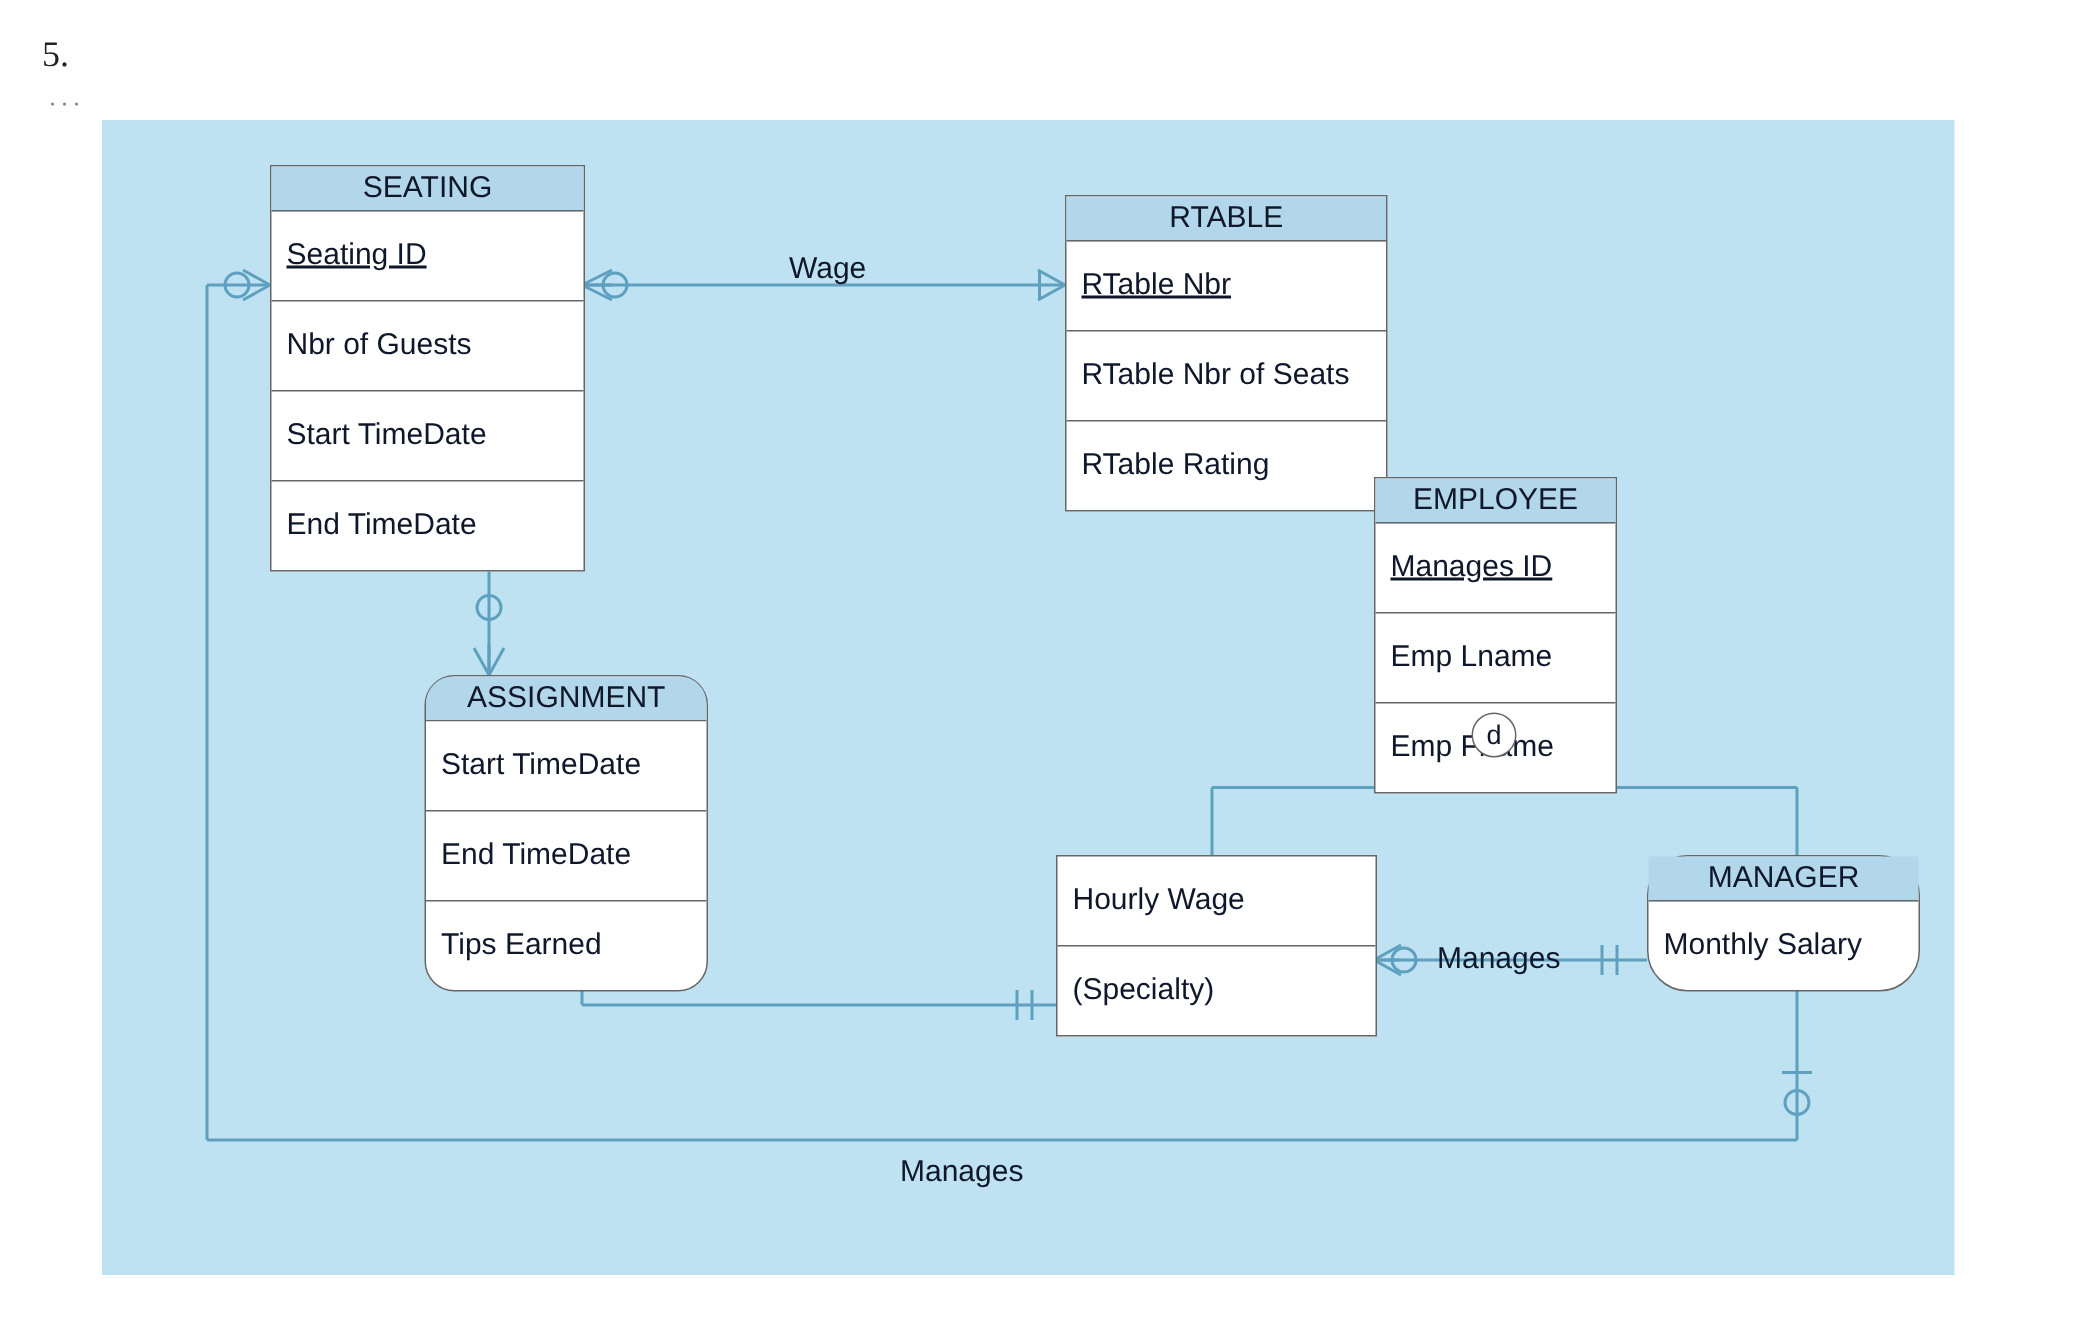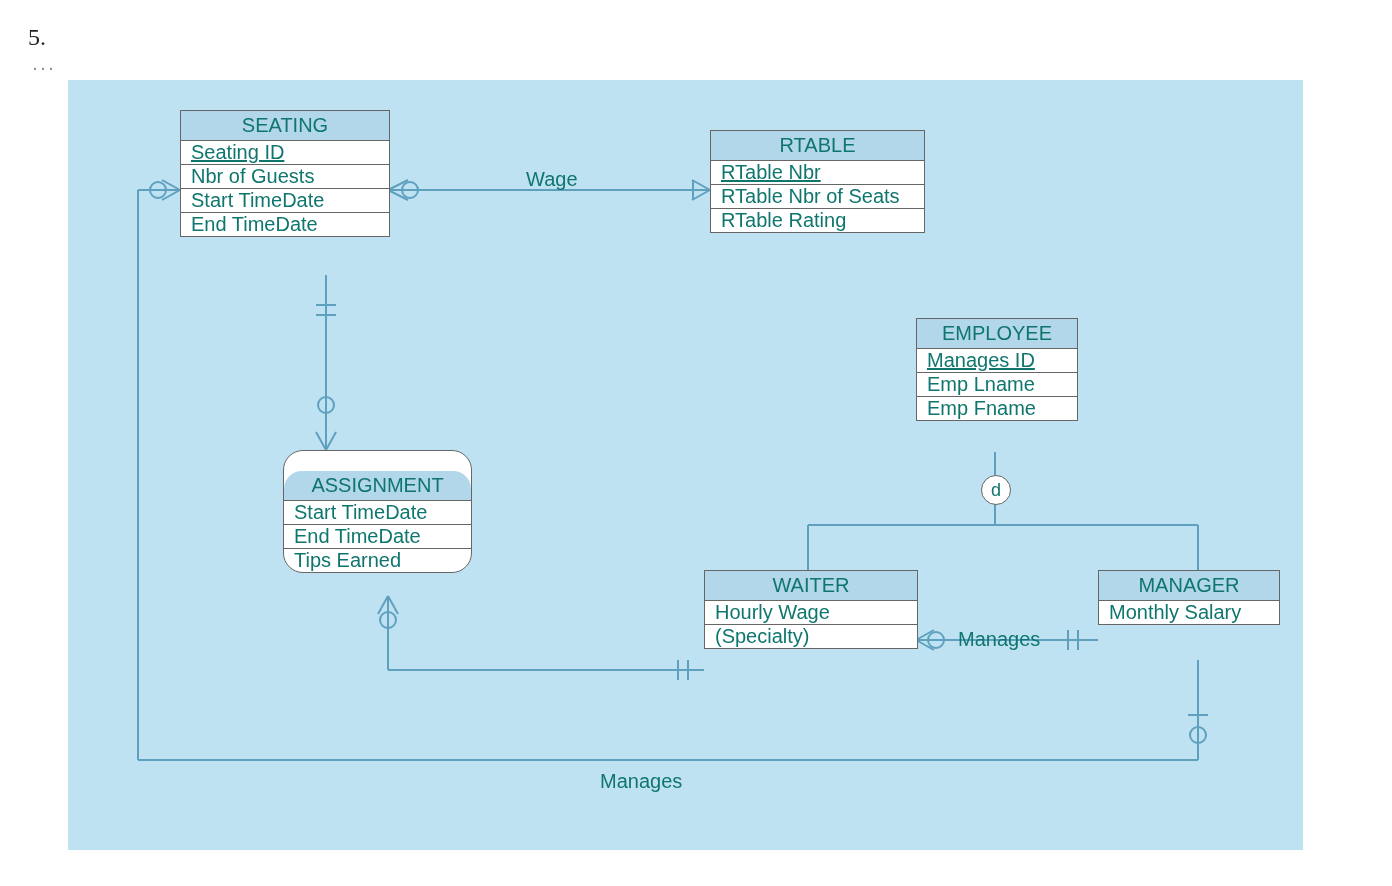--- a/index.html
+++ b/index.html
@@ -1,27 +1,27 @@
 <!DOCTYPE html>
 <html><head>
   <meta charset="utf-8">
   <style>
     body { margin:0; font-family:Georgia,serif; background:#fff; }
     .page { padding:24px 28px; }
     .question { font-size:24px; color:#222; display:flex; gap:16px; margin-bottom:18px; }
     .qnum { min-width:20px; }
     .dots { font-size:18px; color:#888; letter-spacing:2px; padding-left:4px; margin-top:-10px; }
-    .diagram-frame { background:#bfe2f3; width:1235px; height:770px; margin-left:40px; position:relative; font-family:Arial,Helvetica,sans-serif; font-size:20px; color:#0f766e; }
+    .diagram-frame { background:#bfe2f3; width:1235px; height:770px; margin-left:40px; position:relative; font-family:Arial,Helvetica,sans-serif; font-size:20px; color:#0f172a; }
     .entity { position:absolute; background:#fff; border:1.5px solid #666; }
     .entity .title { background:#b2d6ea; border-bottom:1.5px solid #666; text-align:center; padding:3px 10px; font-weight:400; }
-    .entity .attr { padding:0 10px; border-bottom:1.5px solid #666; }
+    .entity .attr { padding:18px 10px; border-bottom:1.5px solid #666; }
     .entity .attr:last-child { border-bottom:none; }
     .pk { text-decoration:underline; }
     .rounded { border-radius:20px; }
-    .rounded .title { border-top-left-radius:18px; border-top-right-radius:18px;margin-top:20px; }
+    .rounded .title { border-top-left-radius:18px; border-top-right-radius:18px; }
     .rel-label { position:absolute; }
     svg.lines { position:absolute; top:0; left:0; width:100%; height:100%; pointer-events:none; }
     svg.lines line { stroke:#5fa0bf; stroke-width:2; }
     .crow { stroke:#5fa0bf; stroke-width:2; fill:none; }
     .dcircle { position:absolute; width:28px; height:28px; border:1.5px solid #666; border-radius:50%; background:#fff; display:flex; align-items:center; justify-content:center; font-size:18px; }
   </style>
 </head>
 <body>
 
 <div class="page">
@@ -99,26 +99,25 @@
     </div>
 
     <div class="entity rounded" style="left:215px; top:370px; width:187px;">
       <div class="title">ASSIGNMENT</div>
       <div class="attr">Start TimeDate</div>
       <div class="attr">End TimeDate</div>
       <div class="attr">Tips Earned</div>
     </div>
 
     <div class="entity" style="left:636px; top:490px; width:212px;">
-      <div class="title">WAITER</div>
       <div class="attr">Hourly Wage</div>
       <div class="attr">(Specialty)</div>
     </div>
 
-    <div class="entity" style="left:1030px; top:490px; width:180px;">
+    <div class="entity" style="left:1030px; top:490px; width:180px;border-radius:27px;">
       <div class="title">MANAGER</div>
       <div class="attr">Monthly Salary</div>
     </div>
 
     <div class="dcircle" style="left:913px; top:395px;">
       <span>d</span>
     </div>
 
     <div class="rel-label" style="left:458px; top:88px;">Wage</div>
     <div class="rel-label" style="left:890px; top:548px;">Manages</div>

